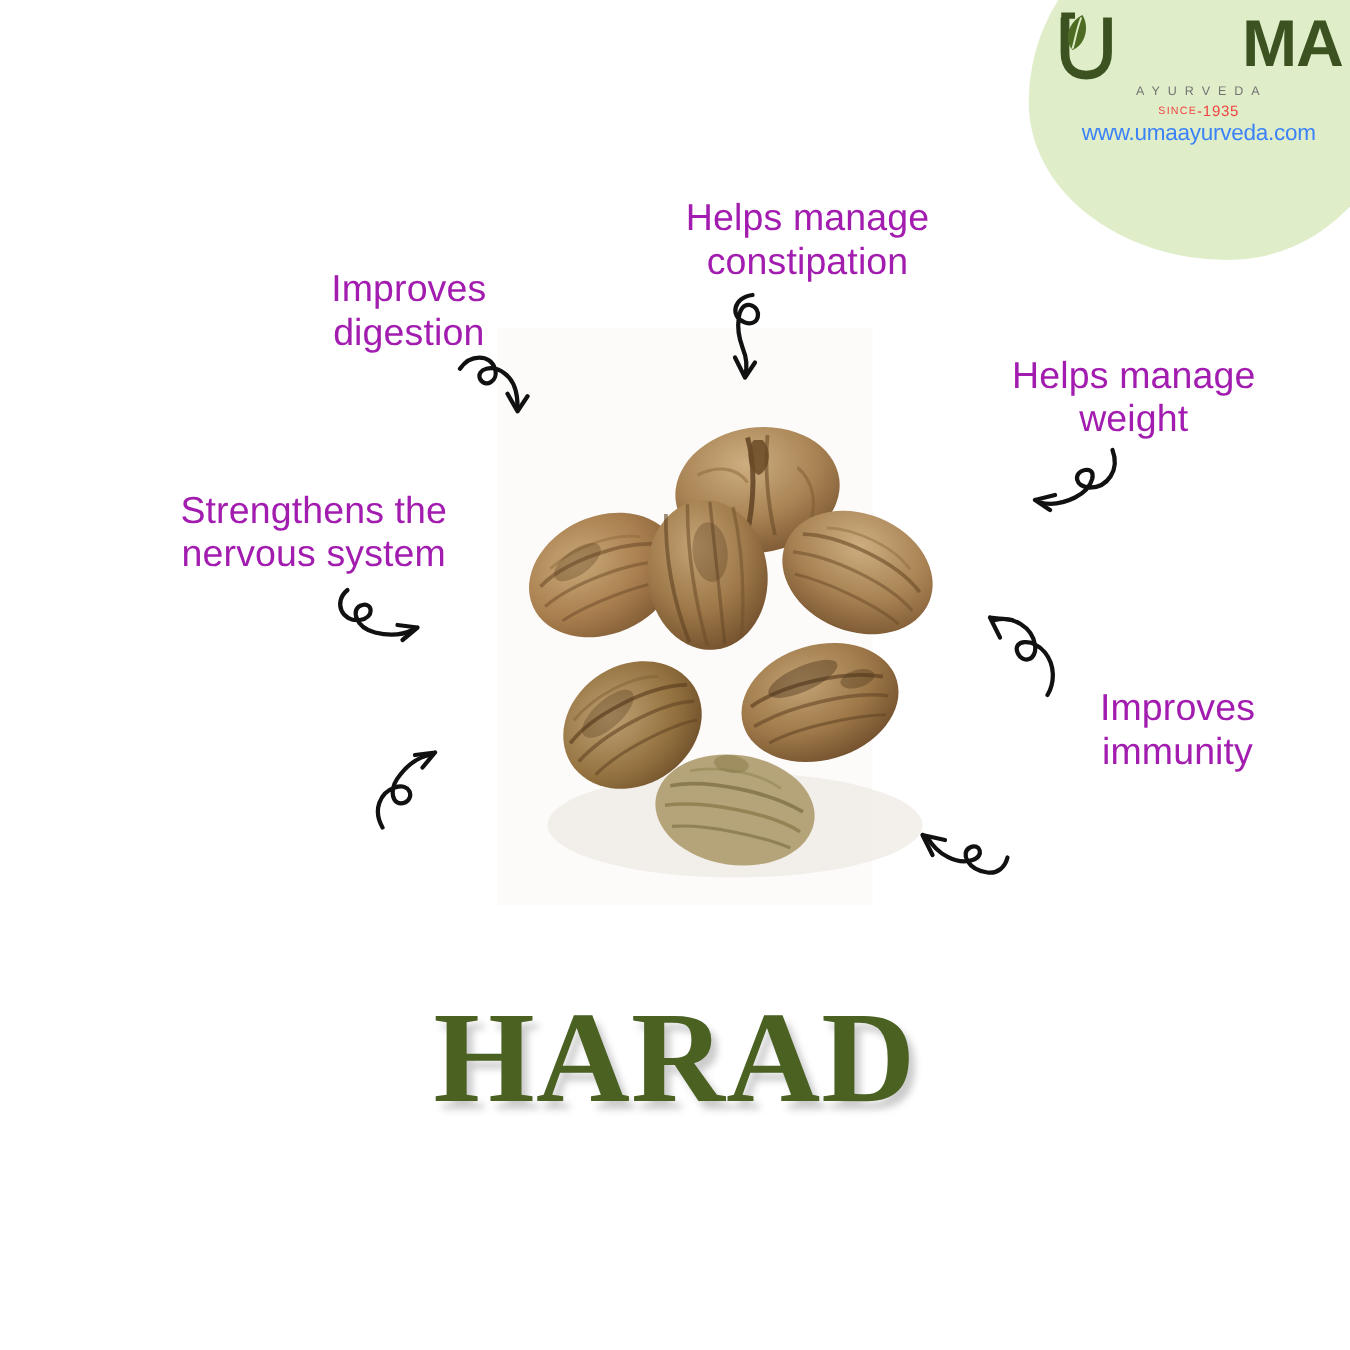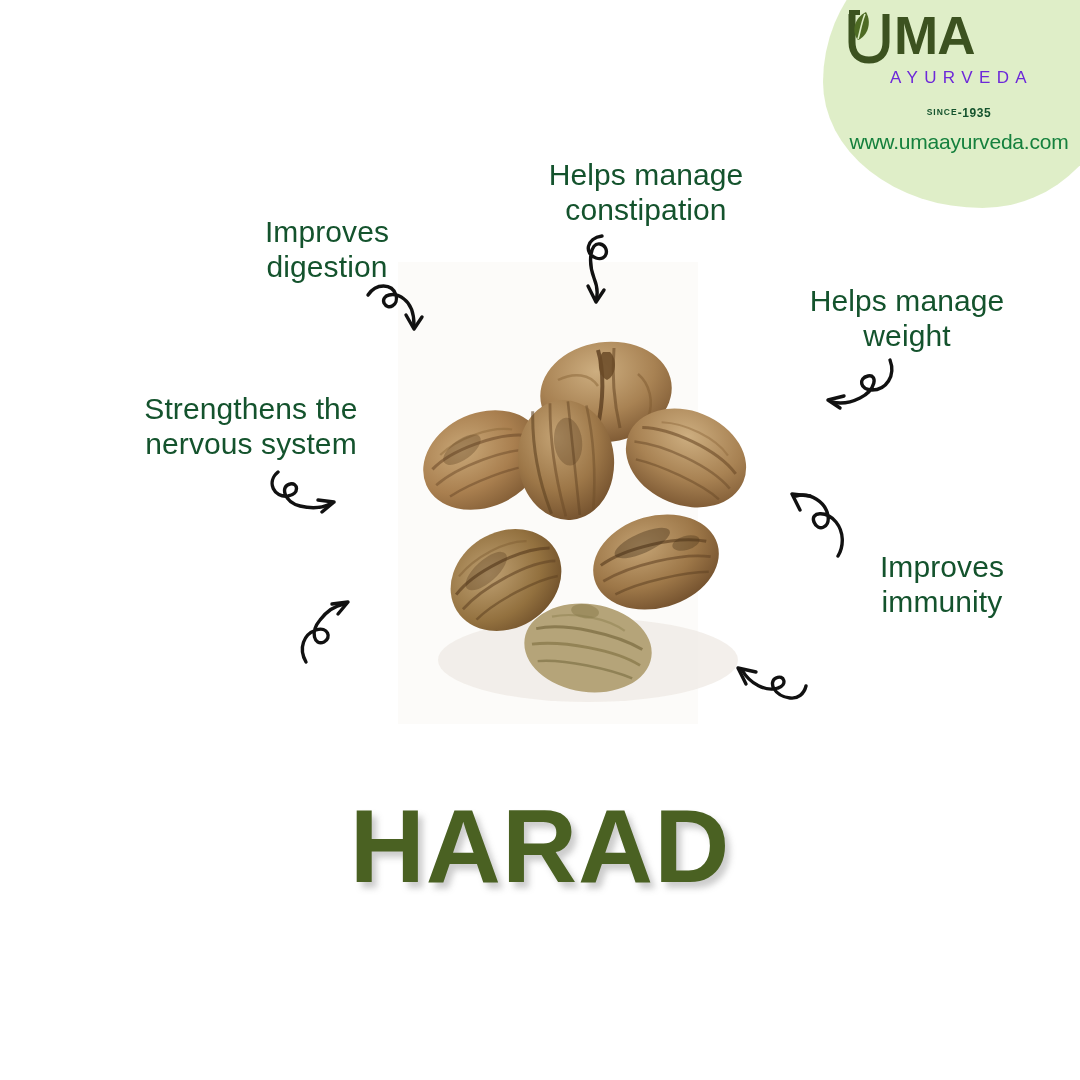--- a/index.html
+++ b/index.html
@@ -31,62 +31,61 @@
     position: absolute;
     top: 8px;
     right: 6px;
     width: 230px;
     text-align: center;
     color: #3c5220;
   }
   .logo-row {
     display: flex;
     align-items: flex-start;
-    justify-content: flex-start;
+    justify-content: space-between;
     gap: 0px;
     height: 58px;
   }
   .logo-u {
     position: relative;
     width: 50px;
     height: 56px;
   }
   .logo-u svg { display:block; }
   .logo-ma {
     font-size: 53px;
     font-weight: 700;
     letter-spacing: -1px;
     line-height: 56px;
     color: #3c5220;
     font-family: "Liberation Sans", sans-serif;
   }
   .brand-sub {
-    font-size: 17px;
+    font-size: 10px;
     letter-spacing: 6.4px;
-    color: #6d28d9;
+    color: #737373;
     margin-top: 2px;
     padding-left: 5px;
     font-weight: 400;
   }
   .brand-since {
     font-size: 12px;
     letter-spacing: .6px;
-    color: #14532d;
-    margin-top: 18px;
-    font-weight: 700;
+    color: #ef4444;
+    margin-top: 3px;
+    font-weight: 400;
   }
   .brand-since .sc {
     font-size: 8.5px;
     letter-spacing: 1px;
     vertical-align: 2px;
   }
   .brand-site {
-    font-size: 21px;
-    color: #15803d;
-    margin-top: 10px;
+    font-size: 18px;
+    color: #3b82f6;
     letter-spacing: -.2px;
   }
 
   
   .photo-plate {
     position: absolute;
     left: 398px;
     top: 262px;
     width: 300px;
     height: 462px;
@@ -97,21 +96,21 @@
     left: 398px;
     top: 330px;
     width: 380px;
     height: 400px;
   }
   .photo-nuts svg { display: block; }
 
   
   .benefit {
     position: absolute;
-    color: #14532d;
+    color: #a21caf;
     font-size: 30px;
     line-height: 1.15;
     font-family: "Liberation Sans", sans-serif;
     letter-spacing: .1px;
     white-space: pre-line;
   }
   .b-constipation { left: 516px; top: 158px; width: 260px; text-align: center; }
   .b-digestion    { left: 232px; top: 215px; width: 190px; text-align: center; }
   .b-nervous      { left: 121px; top: 392px; width: 260px; text-align: center; }
   .b-joint        { left: 200px; top: 672px; width: 190px; text-align: center; }
@@ -134,21 +133,21 @@
   .title {
     position: absolute;
     left: 0;
     top: 787px;
     width: 1080px;
     text-align: center;
     font-size: 104px;
     font-weight: 700;
     color: #4a6122;
     letter-spacing: 1px;
-    font-family: Liberation Sans, sans-serif;
+    font-family: Liberation Serif, serif;
     text-shadow: 5px 6px 6px rgba(120,120,120,.38);
   }
 </style>
 </head>
 <body>
 
 <div id="canvas">
 
   <div class="brand-blob"></div>
   <div class="brand-wrap">

